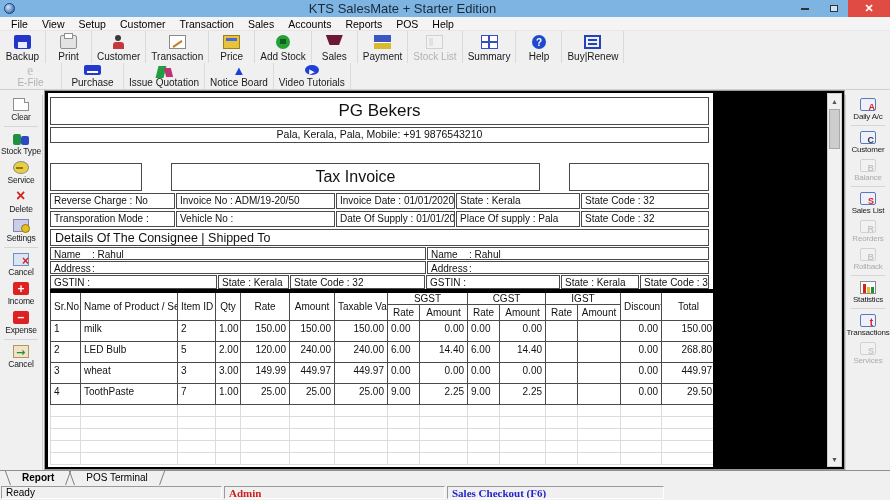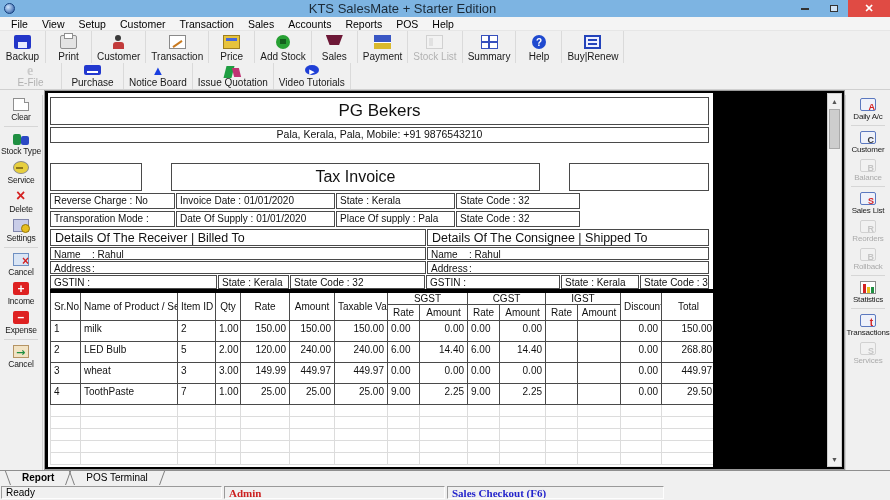--- a/index.html
+++ b/index.html
@@ -275,27 +275,27 @@
     <span class="ic i-efile"></span>
     <span class="tb-label">E-File</span>
   </div>
 
   <div class="tb-btn">
     <span class="ic i-purchase"></span>
     <span class="tb-label">Purchase</span>
   </div>
 
   <div class="tb-btn">
+    <span class="ic i-issue-quotation"></span>
+    <span class="tb-label">Issue Quotation</span>
+  </div>
+
+  <div class="tb-btn">
     <span class="ic i-notice-board"></span>
     <span class="tb-label">Notice Board</span>
-  </div>
-
-  <div class="tb-btn">
-    <span class="ic i-issue-quotation"></span>
-    <span class="tb-label">Issue Quotation</span>
   </div>
 
   <div class="tb-btn">
     <span class="ic i-video-tutorials"></span>
     <span class="tb-label">Video Tutorials</span>
   </div>
 </div>
 
 <div class="side-left">
   <div class="side-item">
@@ -412,40 +412,41 @@
 
     <div class="irow-flex r-tax">
       <div class="ibox tax-l"></div>
       <div class="ibox tax-c">Tax Invoice</div>
       <div class="ibox tax-r"></div>
     </div>
 
     <div class="irow-flex r-info1 row-info">
   <div class="ibox icell">Reverse Charge : No</div>
 
+  <div class="ibox icell">Invoice No : ADM/19-20/50</div>
 
   <div class="ibox icell">Invoice Date : 01/01/2020</div>
 
   <div class="ibox icell">State : Kerala</div>
 
   <div class="ibox icell">State Code : 32</div>
 </div>
     <div class="irow-flex r-info2 row-info">
   <div class="ibox icell">Transporation Mode :</div>
 
+  <div class="ibox icell">Vehicle No :</div>
 
   <div class="ibox icell">Date Of Supply : 01/01/2020</div>
 
   <div class="ibox icell">Place Of supply : Pala</div>
 
   <div class="ibox icell">State Code : 32</div>
 </div>
 
     <div class="irow-flex r-parties">
-      <div class="ibox party-hdr ph-l">Details Of The Receiver | Billed To</div>
       <div class="ibox party-hdr ph-r">Details Of The Consignee | Shipped To</div>
     </div>
 
     <div class="irow-flex r-name">
       <div class="ibox half-l">
         <span class="fld-label">Name</span><span>: Rahul</span>
       </div>
       <div class="ibox half-r">
         <span class="fld-label">Name</span><span>: Rahul</span>
       </div>

